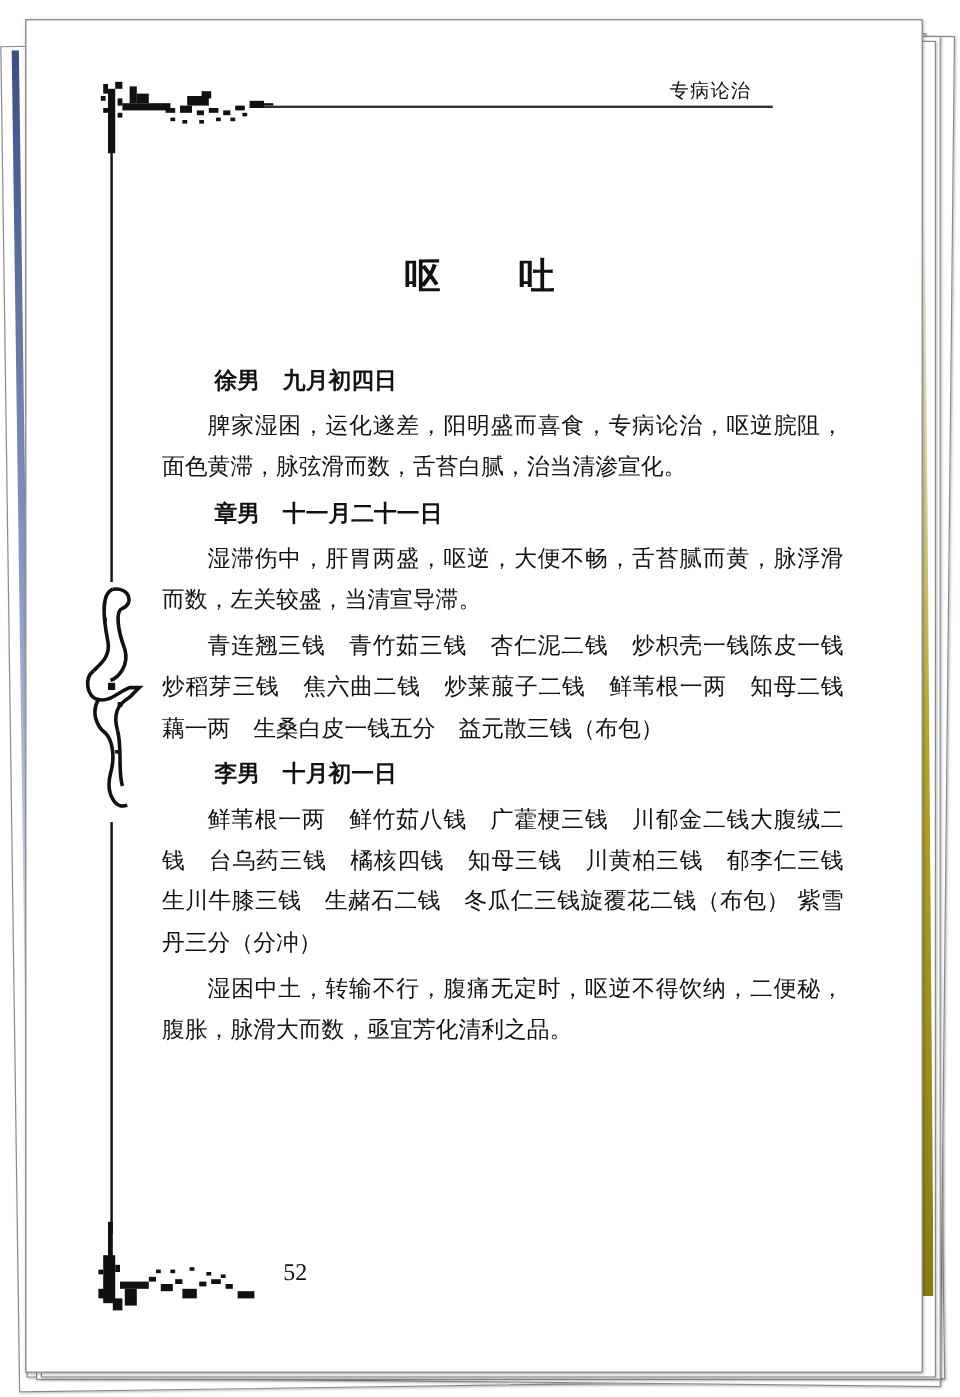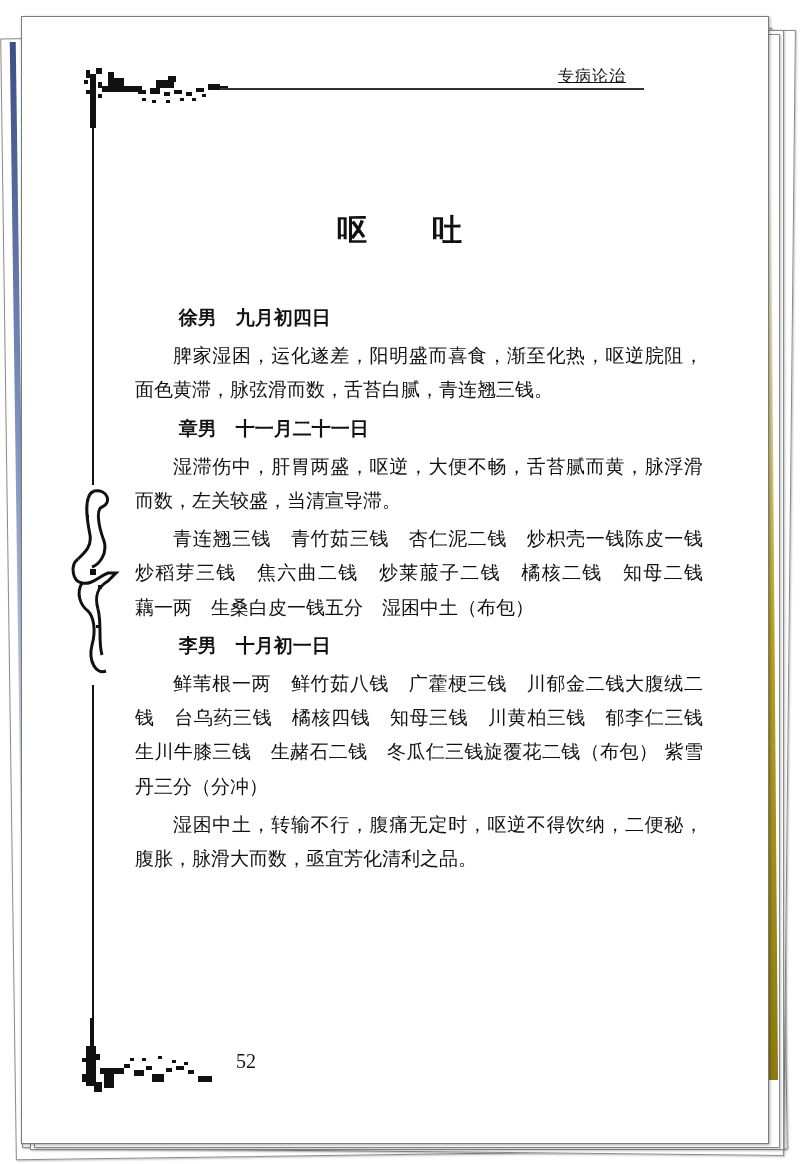--- a/index.html
+++ b/index.html
@@ -9,21 +9,21 @@
   .sheet.back1 { left:8px; top:33px; width:770px; height:1120px; transform:rotate(-0.8deg); }
   .sheet.back2 { left:28px; top:26px; width:760px; height:1124px; transform:rotate(0.6deg); }
   .sheet.back3 { left:30px; top:30px; width:752px; height:1118px; }
   .sheet.back4 { left:34px; top:34px; width:744px; height:1112px; }
   .blue-edge { position:absolute; left:17px; top:42px; width:6px; height:1040px; background:linear-gradient(#3b4f86,#8496c2 40%,#ffffff 90%); transform:rotate(-0.8deg); }
   .gold-edge { position:absolute; left:768px; top:180px; width:10px; height:900px; background:linear-gradient(#ffffff, #b8a424 50%, #8c7a10); clip-path:polygon(0 0,30% 0,100% 100%,0 100%); }
   .page { position:absolute; left:21px; top:16px; width:746px; height:1126px; background:#fff; border:1px solid #7a7a7a; box-shadow:1px 1px 3px rgba(0,0,0,0.35); }
 
   .vrule { position:absolute; left:92px; top:118px; width:2px; height:910px; background:#111; }
   .hrule { position:absolute; left:220px; top:88px; width:424px; height:2px; background:#333; }
-  .running-head { position:absolute; left:558px; top:66px; font-family:"DejaVu Serif", "Liberation Serif", serif; font-size:16px; letter-spacing:1px; color:#111;text-decoration:underline; }
+  .running-head { position:absolute; left:558px; top:66px; font-family:"DejaVu Serif", "Liberation Serif", serif; font-size:16px; letter-spacing:1px; color:#111; }
 
   .title { position:absolute; left:0; width:800px; top:210px; text-align:center; font-family:"DejaVu Serif","Liberation Serif",serif; font-weight:bold; font-size:30px; letter-spacing:1px; }
   .title span { display:inline-block; }
   .title .gap { width:64px; }
 
   .body { position:absolute; left:131px; top:296px; width:576px; font-size:19px; line-height:34.2px; }
   .body p { margin:4px; text-align:justify; text-align-last:left; }
   .body .indent { text-indent:2em; }
   .body .case-head { text-indent:2.3em; font-weight:bold; }
 
@@ -121,24 +121,24 @@
     <rect x="104" y="44" width="4" height="3"></rect>
   </g>
 </svg>
 
 <div class="title">
   <span>呕</span><span class="gap"></span><span>吐</span>
 </div>
 
 <div class="body">
   <p class="case-head">徐男　九月初四日</p>
-  <p class="indent">脾家湿困，运化遂差，阳明盛而喜食，渐至化热，呕逆脘阻，面色黄滞，脉弦滑而数，舌苔白腻，青连翘三钱。</p>
+  <p class="indent">脾家湿困，运化遂差，阳明盛而喜食，专病论治，呕逆脘阻，面色黄滞，脉弦滑而数，舌苔白腻，治当清渗宣化。</p>
 
   <p class="case-head">章男　十一月二十一日</p>
   <p class="indent">湿滞伤中，肝胃两盛，呕逆，大便不畅，舌苔腻而黄，脉浮滑而数，左关较盛，当清宣导滞。</p>
-  <p class="indent">青连翘三钱　青竹茹三钱　杏仁泥二钱　炒枳壳一钱陈皮一钱　炒稻芽三钱　焦六曲二钱　炒莱菔子二钱　橘核二钱　知母二钱　藕一两　生桑白皮一钱五分　湿困中土（布包）</p>
+  <p class="indent">青连翘三钱　青竹茹三钱　杏仁泥二钱　炒枳壳一钱陈皮一钱　炒稻芽三钱　焦六曲二钱　炒莱菔子二钱　鲜苇根一两　知母二钱　藕一两　生桑白皮一钱五分　益元散三钱（布包）</p>
 
   <p class="case-head">李男　十月初一日</p>
   <p class="indent">鲜苇根一两　鲜竹茹八钱　广藿梗三钱　川郁金二钱大腹绒二钱　台乌药三钱　橘核四钱　知母三钱　川黄柏三钱　郁李仁三钱　生川牛膝三钱　生赭石二钱　冬瓜仁三钱旋覆花二钱（布包） 紫雪丹三分（分冲）</p>
   <p class="indent">湿困中土，转输不行，腹痛无定时，呕逆不得饮纳，二便秘，腹胀，脉滑大而数，亟宜芳化清利之品。</p>
 </div>
 
 <div class="page-number">52</div>
 
 </body></html>

